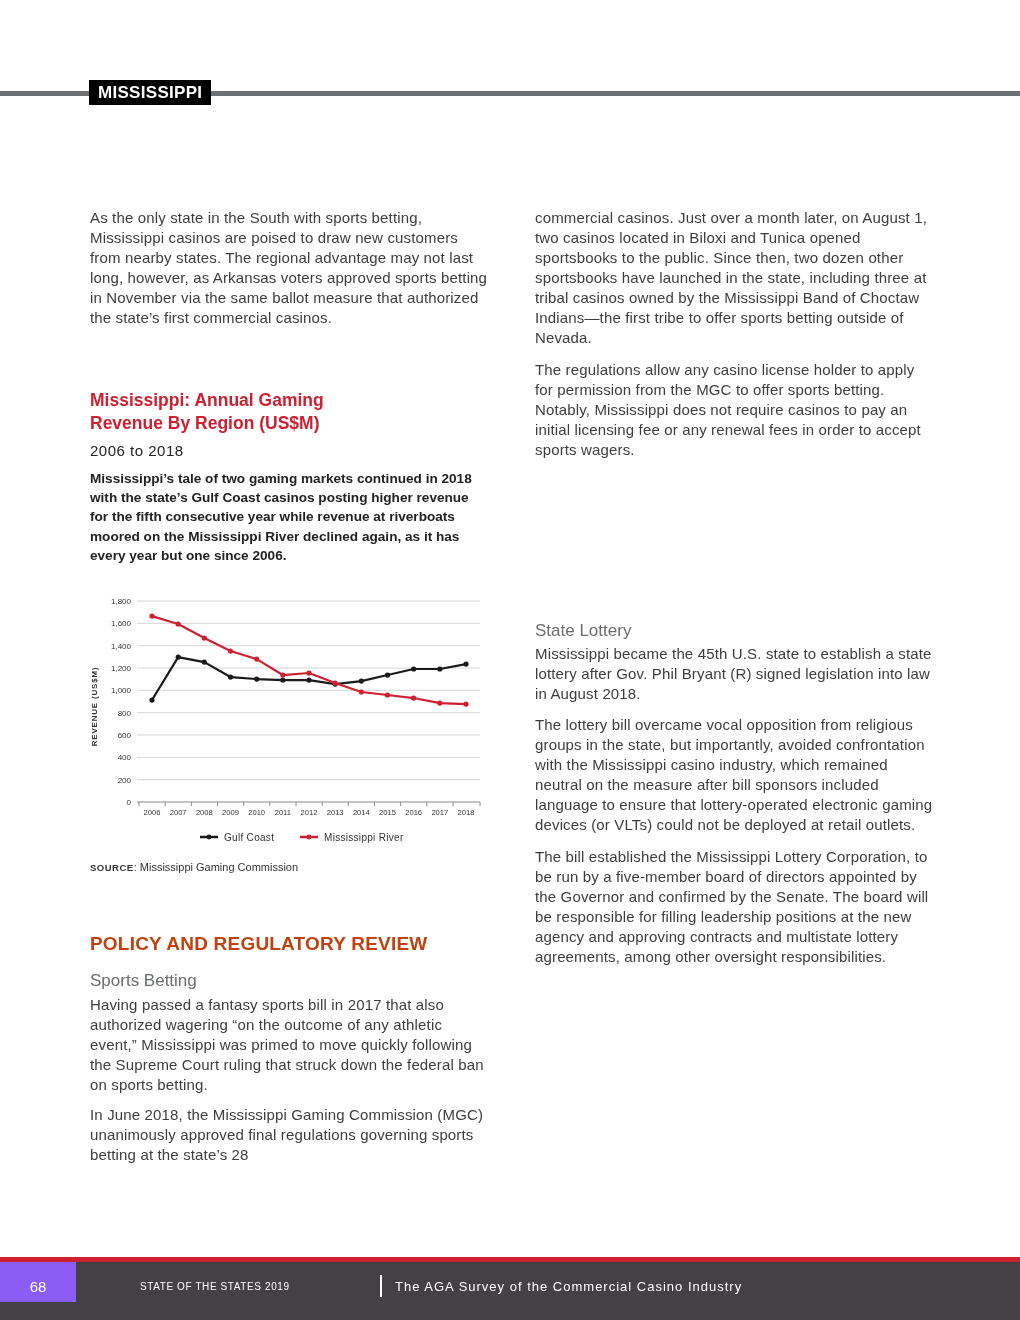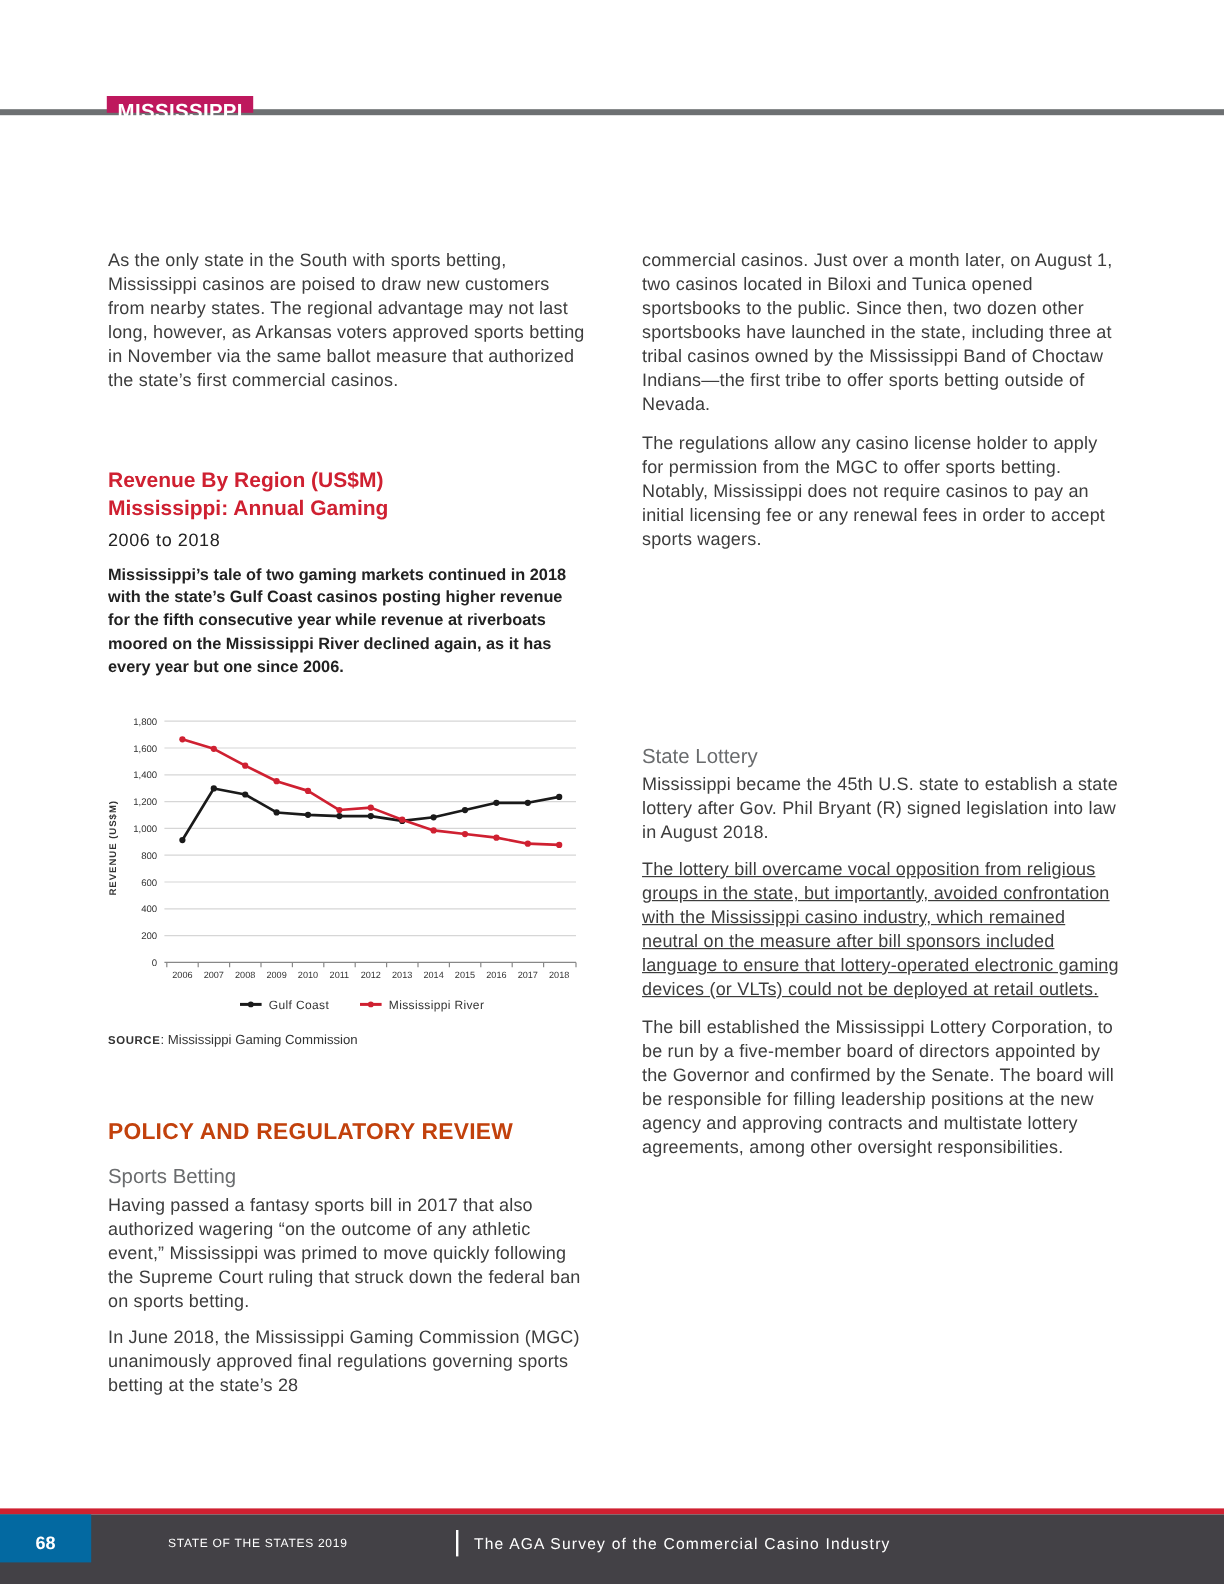--- a/index.html
+++ b/index.html
@@ -1,50 +1,50 @@
 <!DOCTYPE html>
 <html><head>
 <meta charset="utf-8">
 <style>
   html, body { margin:0; padding:0; }
   body { width:1020px; height:1320px; position:relative; background:#ffffff; font-family:"Liberation Sans", sans-serif; color:#3a3a3a; overflow:hidden; }
   .top-rule { position:absolute; left:0; top:91px; width:1020px; height:5px; background:#6d7072; }
-  .state-tag { position:absolute; left:89px; top:80px; height:14px; padding:0 9px; background:#be185d; color:#fff; font-weight:bold; font-size:17px; line-height:25px; letter-spacing:0.3px; }
+  .state-tag { position:absolute; left:89px; top:80px; height:25px; padding:0 9px; background:#000000; color:#fff; font-weight:bold; font-size:17px; line-height:25px; letter-spacing:0.3px; }
   .col { position:absolute; width:400px; }
   .col-left { left:90px; }
   .col-right { left:535px; }
   .p { font-size:15px; line-height:20px; color:#3d3d3d; margin:0; letter-spacing:0.15px; }
   .chart-title { font-size:17.5px; font-weight:bold; color:#cf2031; line-height:23px; margin:0; }
   .chart-sub { font-size:15px; color:#222; letter-spacing:0.5px; margin:0; }
   .chart-desc { font-size:13.6px; font-weight:bold; color:#222; line-height:19.2px; margin:0; }
   .section-title { font-size:19px; font-weight:bold; color:#c2410c; margin:0; letter-spacing:0.2px; }
   .sub-title { font-size:17px; color:#6a6c6e; margin:0; font-weight:normal; }
   .source { font-size:11px; color:#333; }
   .source b { font-size:9.5px; letter-spacing:0.5px; }
   .footer-red { position:absolute; left:0; top:1257px; width:1020px; height:5px; background:#cf2031; }
   .footer { position:absolute; left:0; top:1262px; width:1020px; height:58px; background:#434146; }
-  .footer-page { position:absolute; left:0; top:0; width:76px; height:40px; background:#0369a1; color:#fff; font-weight:bold; font-size:15px; line-height:50px; text-align:center; }
+  .footer-page { position:absolute; left:0; top:0; width:76px; height:40px; background:#8b5cf6; color:#fff; font-weight:normal; font-size:15px; line-height:50px; text-align:center; }
   .footer-title { position:absolute; left:140px; top:0; line-height:50px; color:#fff; font-weight:normal; font-size:10px; letter-spacing:0.6px; }
   .footer-sep { position:absolute; left:380px; top:13px; width:2px; height:22px; background:#fff; }
   .footer-sub { position:absolute; left:395px; top:0; line-height:50px; color:#fff; font-size:13px; letter-spacing:1px; }
   svg text { font-family:"Liberation Sans", sans-serif; }
 </style>
 </head>
 <body>
 
 <div class="top-rule"></div>
 <div class="state-tag">MISSISSIPPI</div>
 
 <div class="col col-left" style="top:208px;">
   <p class="p">As the only state in the South with sports betting, Mississippi casinos are poised to draw new customers from nearby states. The regional advantage may not last long, however, as Arkansas voters approved sports betting in November via the same ballot measure that authorized the state’s first commercial casinos.</p>
 </div>
 
 <div class="col col-left" style="top:389px;">
+  <p class="chart-title">Mississippi: Annual Gaming</p>
   <p class="chart-title">Revenue By Region (US$M)</p>
-  <p class="chart-title">Mississippi: Annual Gaming</p>
   <p class="chart-sub" style="margin-top:7px;">2006 to 2018</p>
   <p class="chart-desc" style="margin-top:10px;">Mississippi’s tale of two gaming markets continued in 2018 with the state’s Gulf Coast casinos posting higher revenue for the fifth consecutive year while revenue at riverboats moored on the Mississippi River declined again, as it has every year but one since 2006.</p>
 </div>
 
 <svg id="chart" width="420" height="270" style="position:absolute; left:85px; top:590px;" viewBox="0 0 420 270">
     <line x1="52" x2="395" y1="212" y2="212" stroke="#888" stroke-width="1"></line>
     <text x="46" y="215" text-anchor="end" font-size="8" fill="#333">0</text>
     <line x1="52" x2="395" y1="189.66666666666666" y2="189.66666666666666" stroke="#d6d6d6" stroke-width="1"></line>
     <text x="46" y="192.66666666666666" text-anchor="end" font-size="8" fill="#333">200</text>
     <line x1="52" x2="395" y1="167.33333333333334" y2="167.33333333333334" stroke="#d6d6d6" stroke-width="1"></line>
@@ -139,21 +139,21 @@
 </div>
 
 <div class="col col-right" style="top:208px;">
   <p class="p">commercial casinos. Just over a month later, on August 1, two casinos located in Biloxi and Tunica opened sportsbooks to the public. Since then, two dozen other sportsbooks have launched in the state, including three at tribal casinos owned by the Mississippi Band of Choctaw Indians—the first tribe to offer sports betting outside of Nevada.</p>
   <p class="p" style="margin-top:12px;">The regulations allow any casino license holder to apply for permission from the MGC to offer sports betting. Notably, Mississippi does not require casinos to pay an initial licensing fee or any renewal fees in order to accept sports wagers.</p>
 </div>
 
 <div class="col col-right" style="top:621px;">
   <p class="sub-title">State Lottery</p>
   <p class="p" style="margin-top:3px;">Mississippi became the 45th U.S. state to establish a state lottery after Gov. Phil Bryant (R) signed legislation into law in August 2018.</p>
-  <p class="p" style="margin-top:11px;text-decoration:underline;">The lottery bill overcame vocal opposition from religious groups in the state, but importantly, avoided confrontation with the Mississippi casino industry, which remained neutral on the measure after bill sponsors included language to ensure that lottery-operated electronic gaming devices (or VLTs) could not be deployed at retail outlets.</p>
+  <p class="p" style="margin-top:11px;">The lottery bill overcame vocal opposition from religious groups in the state, but importantly, avoided confrontation with the Mississippi casino industry, which remained neutral on the measure after bill sponsors included language to ensure that lottery-operated electronic gaming devices (or VLTs) could not be deployed at retail outlets.</p>
   <p class="p" style="margin-top:12px;">The bill established the Mississippi Lottery Corporation, to be run by a five-member board of directors appointed by the Governor and confirmed by the Senate. The board will be responsible for filling leadership positions at the new agency and approving contracts and multistate lottery agreements, among other oversight responsibilities.</p>
 </div>
 
 <div class="footer-red"></div>
 <div class="footer">
   <div class="footer-page">68</div>
   <div class="footer-title">STATE OF THE STATES 2019</div>
   <div class="footer-sep"></div>
   <div class="footer-sub">The AGA Survey of the Commercial Casino Industry</div>
 </div>

